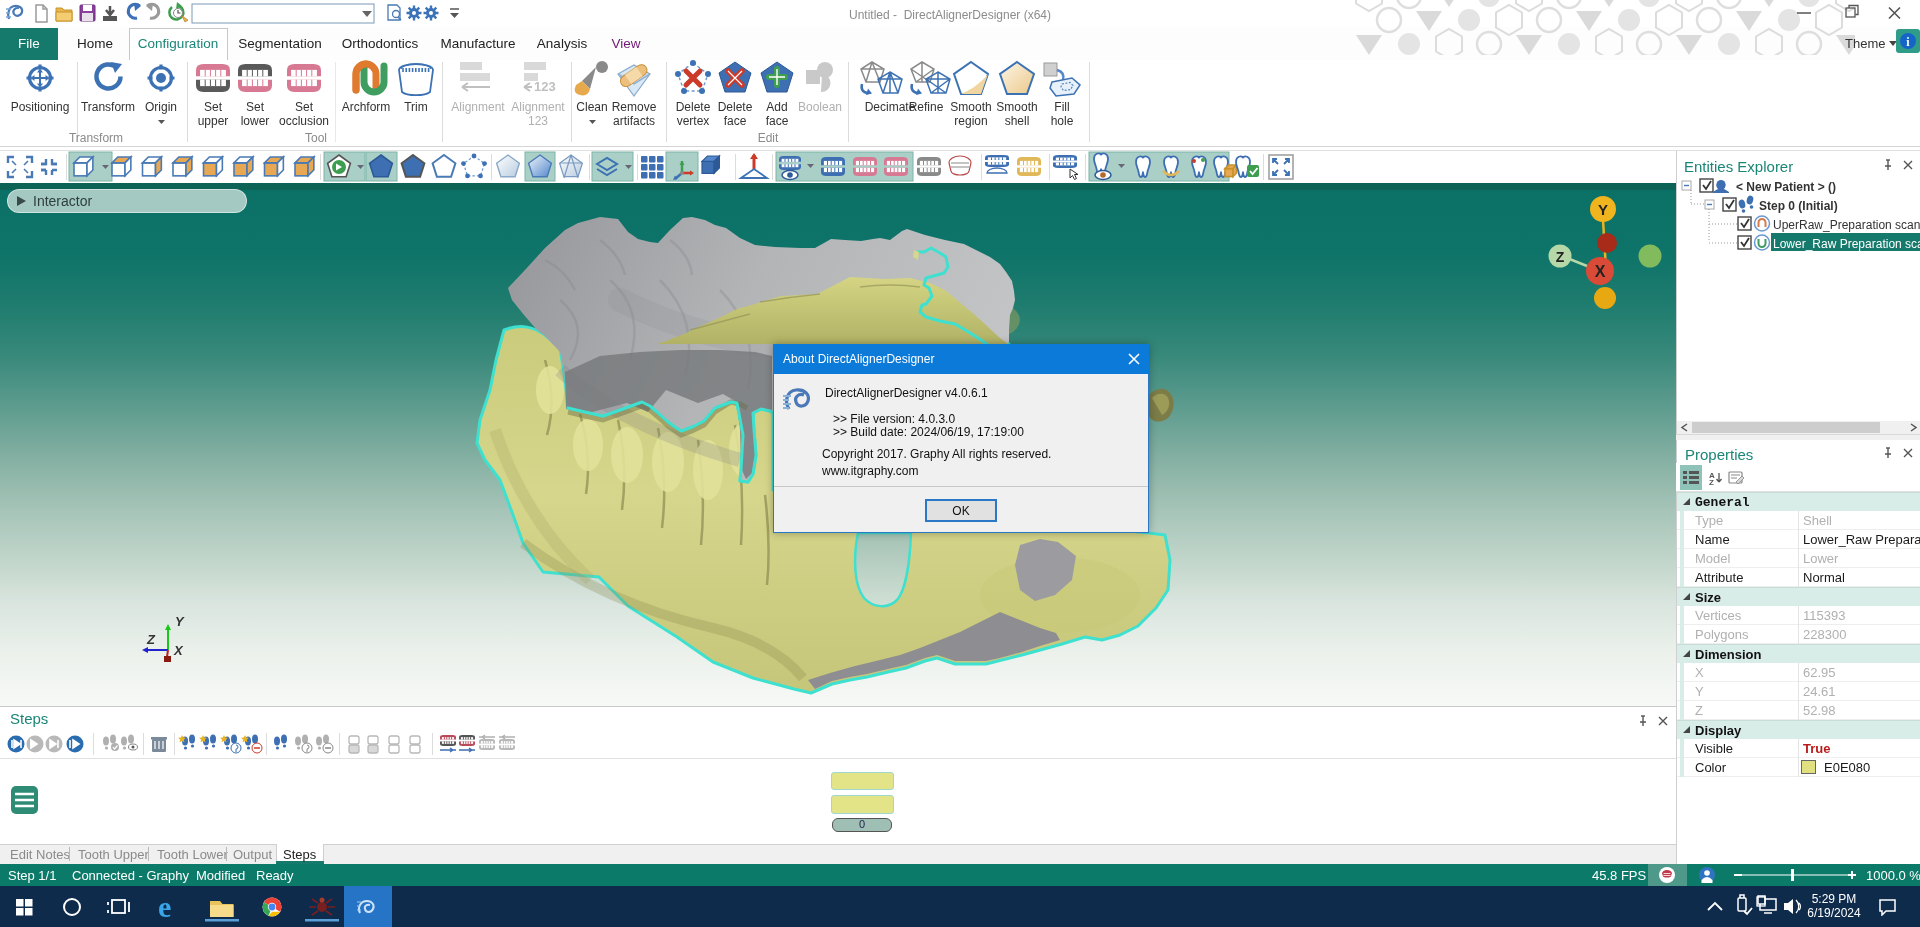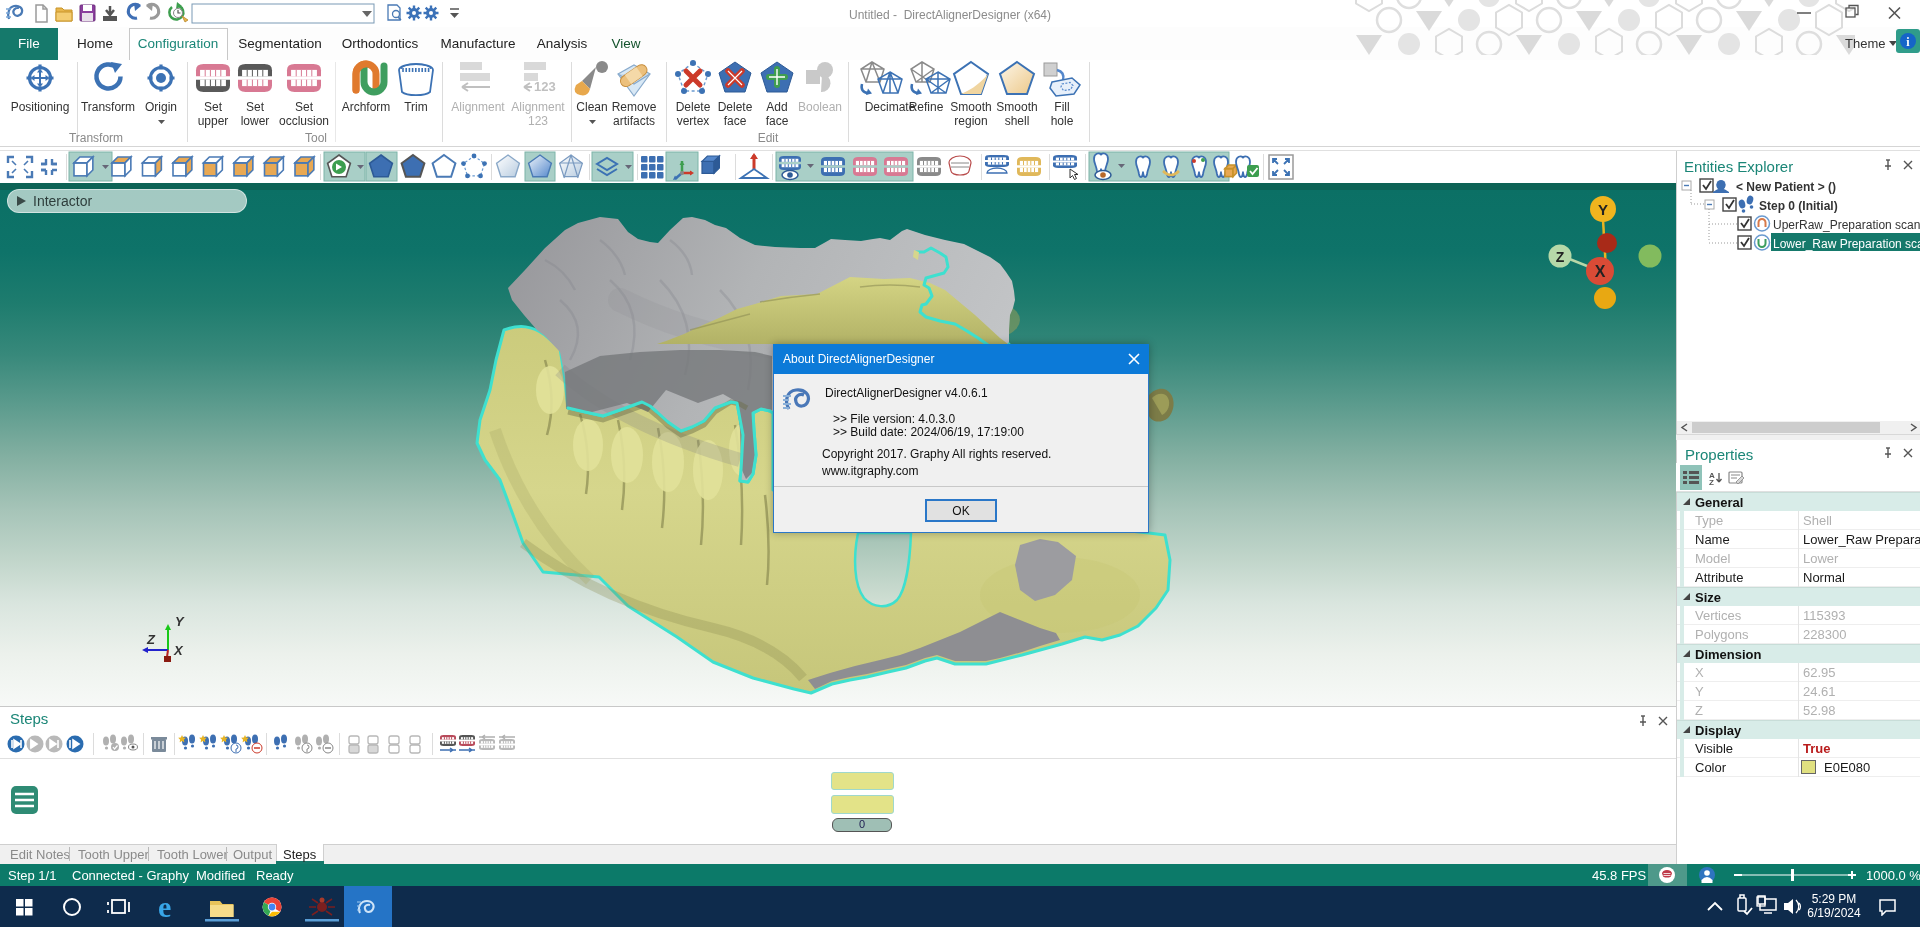--- a/index.html
+++ b/index.html
@@ -103,21 +103,21 @@
 </svg>
 <div class="abs" style="left:0;top:28px;width:58px;height:32px;background:#15796b;"></div>
 <div class="txt" style="left:29px;top:36px;transform:translateX(-50%);font-size:13.5px;color:#fff;font-weight:normal;">File</div>
 <div class="abs" style="left:129px;top:28px;width:99px;height:33px;background:#fff;border:1px solid #c8c8c8;border-bottom:none;"></div>
 <div class="txt" style="left:95px;top:36px;transform:translateX(-50%);font-size:13.5px;color:#222;font-weight:normal;">Home</div>
 <div class="txt" style="left:178px;top:36px;transform:translateX(-50%);font-size:13.5px;color:#1b8677;font-weight:normal;">Configuration</div>
 <div class="txt" style="left:280px;top:36px;transform:translateX(-50%);font-size:13.5px;color:#222;font-weight:normal;">Segmentation</div>
 <div class="txt" style="left:380px;top:36px;transform:translateX(-50%);font-size:13.5px;color:#222;font-weight:normal;">Orthodontics</div>
 <div class="txt" style="left:478px;top:36px;transform:translateX(-50%);font-size:13.5px;color:#222;font-weight:normal;">Manufacture</div>
 <div class="txt" style="left:562px;top:36px;transform:translateX(-50%);font-size:13.5px;color:#222;font-weight:normal;">Analysis</div>
-<div class="txt" style="left:626px;top:36px;transform:translateX(-50%);font-size:13.5px;color:#14532d;font-weight:normal;">View</div>
+<div class="txt" style="left:626px;top:36px;transform:translateX(-50%);font-size:13.5px;color:#701a75;font-weight:normal;">View</div>
 <div class="txt" style="left:1845px;top:36px;font-size:13px;color:#333;font-weight:normal;">Theme</div>
 <svg class="abs" style="left:1888px;top:40px" width="10" height="8">
     <path d="M1,1 l4,5 4,-5 z" fill="#444"></path>
   </svg>
 <div class="abs" style="left:1896px;top:29px;width:24px;height:24px;background:#2f9c8a;border-radius:3px;"></div>
 <svg class="abs" style="left:1899px;top:32px" width="18" height="18">
     <circle cx="9" cy="9" r="8" fill="#1565c8"></circle>
     <text x="9" y="13.5" font-size="12" font-weight="bold" fill="#fff" text-anchor="middle" font-family="Liberation Serif">i</text>
   </svg>
 <div class="abs" style="left:0;top:60px;width:1920px;height:87px;background:#fff;"></div>
@@ -841,21 +841,21 @@
     <text x="26" y="15" font-size="8" font-weight="bold" fill="#555">Z</text>
 <path d="M36,3 v9 M36,12 l-2.5,-3 M36,12 l2.5,-3" stroke="#555" stroke-width="1.3" fill="none"></path>
 <rect x="46" y="2" width="13" height="11" rx="1" fill="#fff" stroke="#888" stroke-width="1.2"></rect>
 <path d="M48,5 h9 M48,8 h6" stroke="#888" stroke-width="1"></path>
 <path d="M53,12 l6,-6 2,2 -6,6 z" fill="#d8d8d8" stroke="#888" stroke-width="0.8"></path>
 </svg>
 <div class="abs" style="left:1677px;top:492px;width:243px;height:19px;background:#d8ece8;border-top:1px solid #c8ddd8;"></div>
 <svg class="abs" style="left:1683px;top:498px" width="8" height="8">
     <path d="M7,0 L7,7 L0,7 Z" fill="#444"></path>
   </svg>
-<div class="txt" style="left:1695px;top:495px;font-size:13px;color:#111;font-weight:bold;">General</div>
+<div class="txt" style="left:1695px;top:495px;font-size:13px;color:#111;font-weight:bold;font-family:Liberation Mono, monospace;">General</div>
 <div class="abs" style="left:1677px;top:511px;width:243px;height:19px;background:#fff;border-bottom:1px solid #eee;"></div>
 <div class="abs" style="left:1680px;top:511px;width:4px;height:19px;background:#d8ece8;"></div>
 <div class="abs" style="left:1798px;top:511px;width:1px;height:19px;background:#e4e4e4;"></div>
 <div class="txt" style="left:1695px;top:513px;font-size:13px;color:#b0b0b0;font-weight:normal;">Type</div>
 <div class="txt" style="left:1803px;top:513px;font-size:13px;color:#b0b0b0;font-weight:normal;">Shell</div>
 <div class="abs" style="left:1677px;top:530px;width:243px;height:19px;background:#fff;border-bottom:1px solid #eee;"></div>
 <div class="abs" style="left:1680px;top:530px;width:4px;height:19px;background:#d8ece8;"></div>
 <div class="abs" style="left:1798px;top:530px;width:1px;height:19px;background:#e4e4e4;"></div>
 <div class="txt" style="left:1695px;top:532px;font-size:13px;color:#1a1a1a;font-weight:normal;">Name</div>
 <div class="txt" style="left:1803px;top:532px;font-size:13px;color:#1a1a1a;font-weight:normal;">Lower_Raw Preparatio</div>

